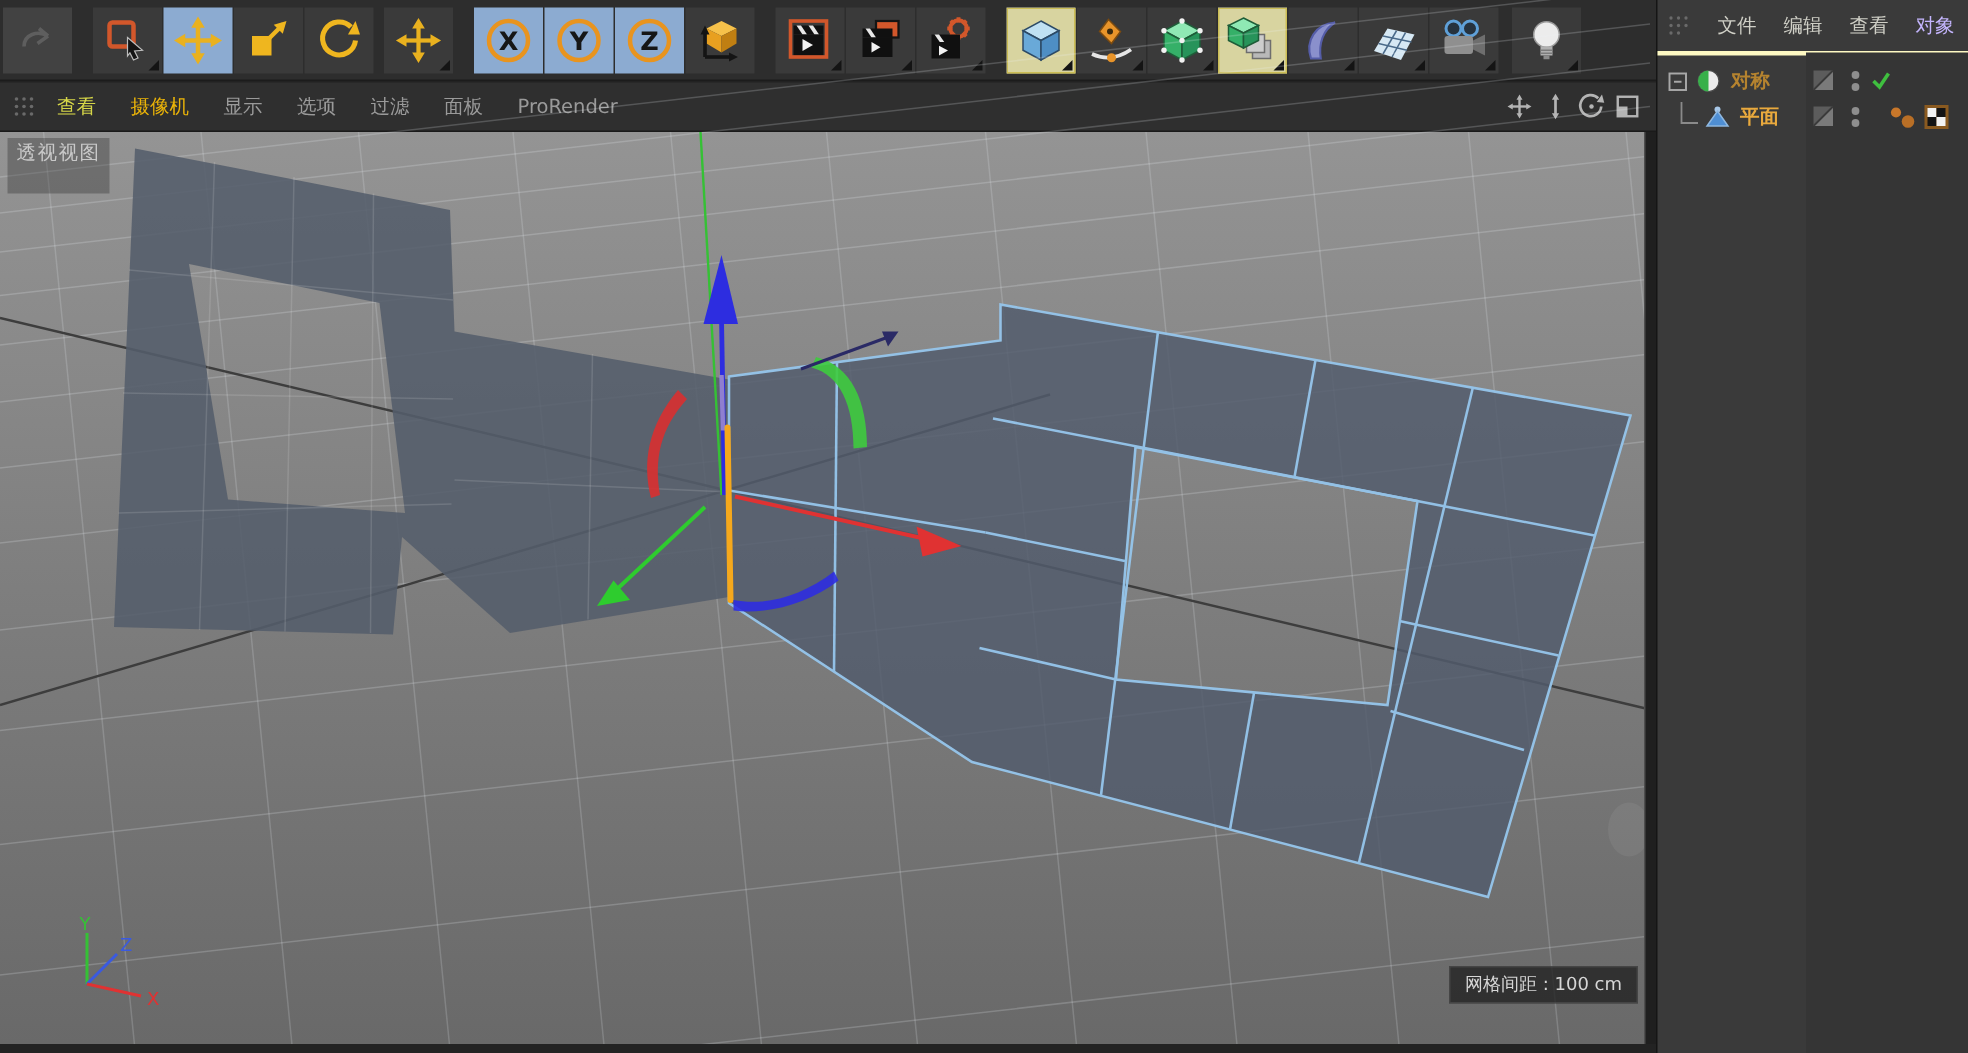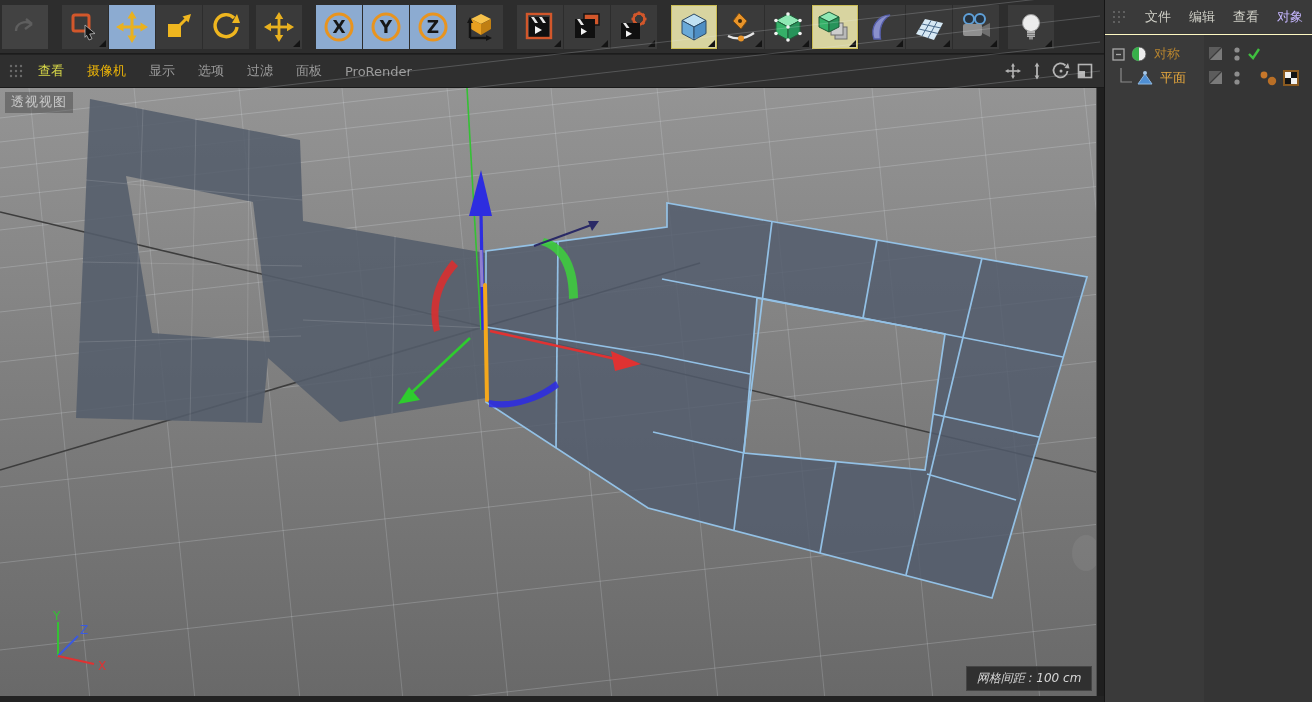--- a/index.html
+++ b/index.html
@@ -27,34 +27,34 @@
   .mi.hl1{color:#d6d648;}
   .mi.hl2{color:#eab308;}
   #vp-nav{margin-left:auto;display:flex;align-items:center;gap:6px;padding-right:10px;}
   #vp-nav svg{display:block;}
 
   
   #viewport{left:0;top:88px;width:1096px;height:608px;background:#7d7d7d;}
   #vp-right-strip{left:1096px;top:88px;width:8px;height:608px;background:#1f1f1f;border-left:1px solid #4f4f4f;}
   #vp-bottom-strip{left:0;top:696px;width:1104px;height:6px;background:#232323;}
   #view-label{left:5px;top:92px;font-size:13px;color:#c9c9c9;background:rgba(25,25,25,.30);
-    padding:1px 6px 2px;letter-spacing:1px;}
-  #grid-badge{left:966px;top:666px;width:126px;box-sizing:border-box;text-align:center;font-size:12px;color:#d6d6d6;
-    background:rgba(32,32,32,.78);padding:3px 6px;border:1px solid rgba(90,90,90,.5);font-style:italic;}
+    padding:1px 6px 18px;letter-spacing:1px;}
+  #grid-badge{left:966px;top:644px;width:126px;box-sizing:border-box;text-align:center;font-size:12px;color:#d6d6d6;
+    background:rgba(32,32,32,.78);padding:3px 6px;border:1px solid rgba(90,90,90,.5);}
   #axis-triad{left:36px;top:608px;}
 
   
   #panel{left:1104px;top:0;width:208px;height:702px;background:#3a3a3a;border-left:1px solid #151515;box-sizing:border-box;}
-  #panel-menu{display:flex;align-items:center;height:34px;border-bottom:1px solid #fef9c3;
+  #panel-menu{display:flex;align-items:center;height:34px;border-bottom:3px solid #fef9c3;
     font-size:13px;color:#cfcfc6;padding-left:6px;gap:18px;}
   #panel-menu .pm{cursor:default;}
   #panel-menu .pm.bright{color:#c4b5fd;}
   #tag-col{position:absolute;left:1204px;top:35px;width:108px;height:667px;background:#353535;}
   .orow{position:absolute;left:1104px;width:208px;height:24px;display:flex;align-items:center;font-size:13px;}
-  .olabel{margin-left:6px;}
+  .olabel{margin-left:6px;font-weight:bold;}
   .olabel.dull{color:#b5832f;}
   .olabel.bright{color:#e9a93d;}
 
   svg{overflow:visible;}
 </style>
 </head>
 <body>
 
 <div id="main-toolbar" class="abs">
   <div class="tbtn dis">

